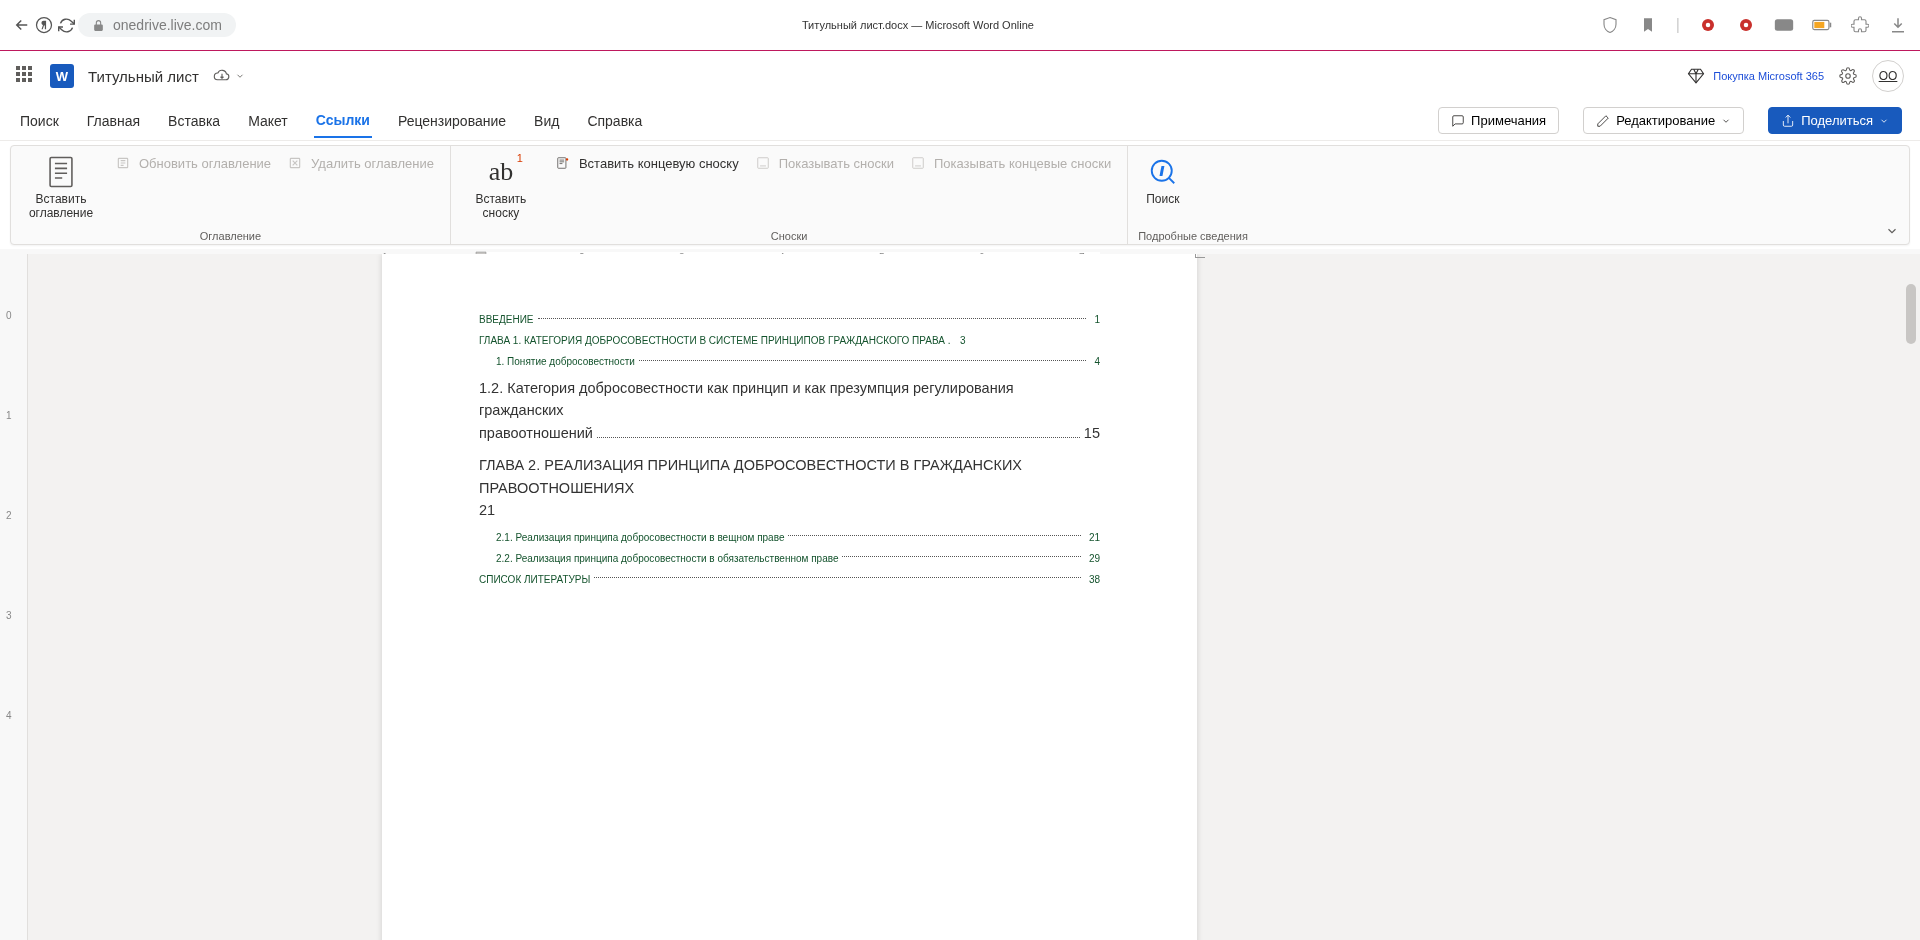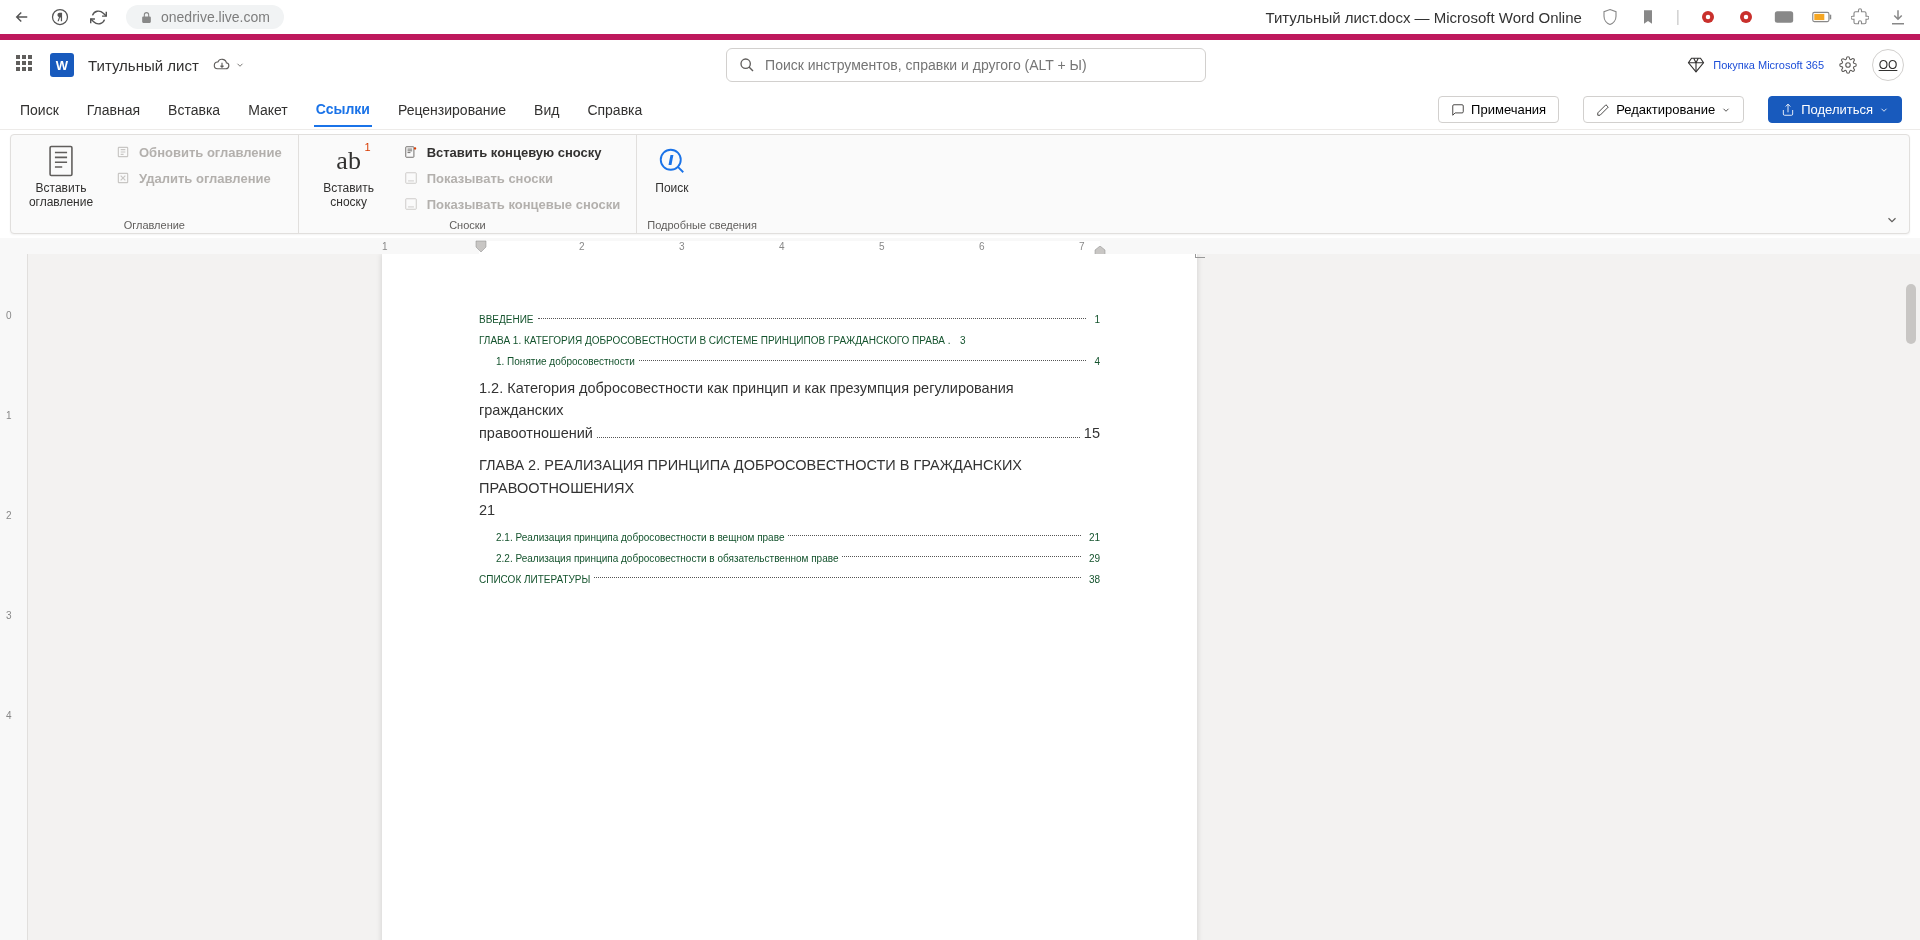--- a/index.html
+++ b/index.html
@@ -1,23 +1,23 @@
 <!DOCTYPE html>
 <html><head>
 <meta charset="utf-8">
 <style>
 * { margin: 0; padding: 0; box-sizing: border-box; font-family: "Segoe UI", Arial, sans-serif; }
 body { background: #fff; overflow: hidden; width: 1920px; height: 940px; }
 
 
-.browser-bar { height: 40px; background: #fff; display: flex; align-items: center; padding: 0 12px; gap: 18px; border-bottom: 6px solid #be185d; }
+.browser-bar { height: 51px; background: #fff; display: flex; align-items: center; padding: 0 12px; gap: 2px; border-bottom: 1px solid #be185d; }
 .browser-bar .nav-btn { width: 20px; height: 20px; display: flex; align-items: center; justify-content: center; cursor: pointer; color: #555; }
 .addr-box { display: flex; align-items: center; gap: 8px; background: #f1f3f4; border-radius: 16px; padding: 4px 14px; color: #888; font-size: 14px; }
 .addr-box .url { color: #7d7d7d; }
-.browser-title { flex: 1; text-align: right; font-size: 15px; color: #333; }
+.browser-title { flex: 1; text-align: center; font-size: 11px; color: #333; }
 .browser-right { display: flex; align-items: center; gap: 18px; color: #555; }
 .browser-right .icon { width: 20px; height: 20px; display: flex; align-items: center; justify-content: center; }
 
 
 .app-header { height: 50px; display: flex; align-items: center; padding: 0 16px; gap: 14px; }
 .waffle { width: 20px; height: 20px; display: grid; grid-template-columns: repeat(3,4px); grid-template-rows: repeat(3,4px); gap: 2px; cursor: pointer; }
 .waffle span { background: #605e5c; }
 .word-icon { width: 24px; height: 24px; background: #185abd; color: #fff; display: flex; align-items: center; justify-content: center; font-size: 13px; font-weight: 600; border-radius: 3px; }
 .doc-name { font-size: 15px; color: #323130; }
 .cloud-sync { display: flex; align-items: center; gap: 4px; color: #605e5c; }
@@ -36,21 +36,21 @@
 .ribbon-tabs .btn { font-size: 13px; padding: 5px 12px; border: 1px solid #d2d0ce; border-radius: 4px; display: flex; align-items: center; gap: 6px; cursor: pointer; background: #fff; }
 .ribbon-tabs .btn.primary { background: #185abd; color: #fff; border-color: #185abd; }
 
 
 .ribbon { height: 100px; background: #fafafa; border: 1px solid #e1dfdd; border-radius: 4px; margin: 4px 10px 0 10px; display: flex; position: relative; box-shadow: 0 1px 2px rgba(0,0,0,0.05); }
 .ribbon-group { border-right: 1px solid #e1dfdd; padding: 6px 10px 2px 10px; display: flex; flex-direction: column; }
 .ribbon-group .group-body { flex: 1; display: flex; align-items: flex-start; gap: 8px; }
 .ribbon-group .group-label { font-size: 11px; color: #605e5c; text-align: center; padding-top: 2px; }
 .big-btn { display: flex; flex-direction: column; align-items: center; gap: 4px; padding: 4px 8px; cursor: pointer; font-size: 12px; color: #323130; text-align: center; max-width: 80px; }
 .big-btn .ic { width: 32px; height: 32px; display: flex; align-items: center; justify-content: center; color: #605e5c; }
-.small-stack { display: flex; flex-direction: column; gap: 4px; font-weight: bold; }
+.small-stack { display: flex; flex-direction: row; gap: 4px; }
 .small-btn { display: flex; align-items: center; gap: 8px; padding: 3px 6px; font-size: 13px; color: #323130; cursor: pointer; }
 .small-btn.disabled { color: #b3b0ad; cursor: default; }
 .small-btn .ic { width: 16px; height: 16px; display: flex; align-items: center; justify-content: center; }
 .ribbon-collapse { position: absolute; right: 10px; bottom: 6px; color: #605e5c; cursor: pointer; }
 
 
 .ruler-h { height: 20px; background: #f8f8f8; border-bottom: 1px solid #e1dfdd; position: relative; margin-top: 4px; }
 .ruler-h .ruler-track { position: absolute; left: 382px; right: 0; top: 0; bottom: 0; }
 .ruler-h .ruler-page { position: absolute; left: 97px; width: 621px; top: 3px; bottom: 3px; background: #fff; }
 .ruler-h .tick-num { position: absolute; top: 3px; font-size: 10px; color: #888; }
@@ -174,29 +174,20 @@
   <span class="cloud-sync">
       <svg width="18" height="18" viewBox="0 0 24 24" fill="none" stroke="#605e5c" stroke-width="1.5">
         <path d="M18 10a6 6 0 00-11.5-2A4.5 4.5 0 006 17h11a4 4 0 001-7.9z"></path>
         <path d="M10 13l2 2 2-2m-2 2V9" stroke="#605e5c"></path>
       </svg>
       <svg width="10" height="10" viewBox="0 0 24 24" fill="none" stroke="#605e5c" stroke-width="2">
         <path d="M6 9l6 6 6-6"></path>
       </svg>
     </span>
   <div class="header-flex"></div>
-  <div class="search-box">
-    <span>
-        <svg width="16" height="16" viewBox="0 0 24 24" fill="none" stroke="#605e5c" stroke-width="2">
-          <circle cx="10" cy="10" r="7"></circle>
-          <path d="M21 21l-6-6"></path>
-        </svg>
-      </span>
-    <input type="text" placeholder="Поиск инструментов, справки и другого (ALT + Ы)" style="">
-  </div>
   <div class="header-flex"></div>
   <div class="premium">
     <span>
         <svg width="18" height="18" viewBox="0 0 24 24" fill="none" stroke="#323130" stroke-width="1.5">
           <path d="M6 3h12l4 6-10 12L2 9l4-6z"></path>
           <path d="M2 9h20M9 3l3 6 3-6M12 9v12"></path>
         </svg>
       </span>
     <span>Покупка Microsoft 365</span>
   </div>

